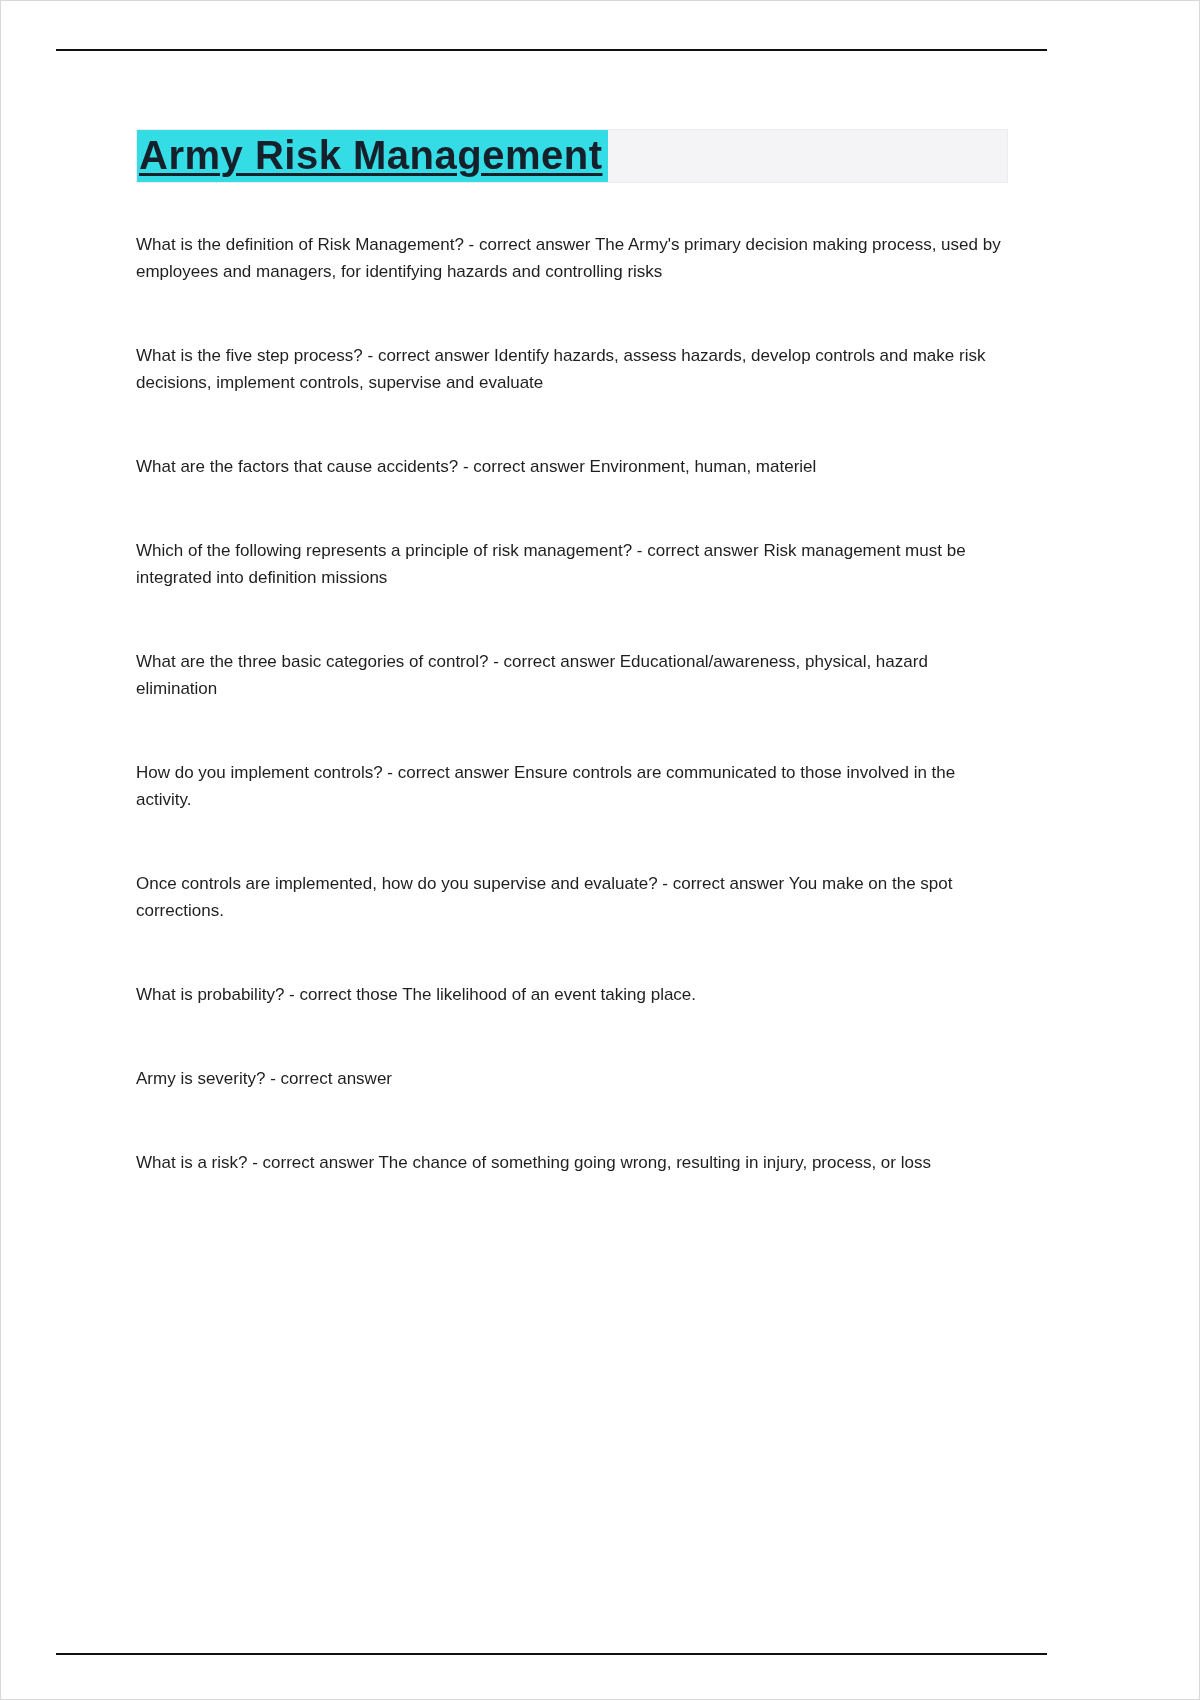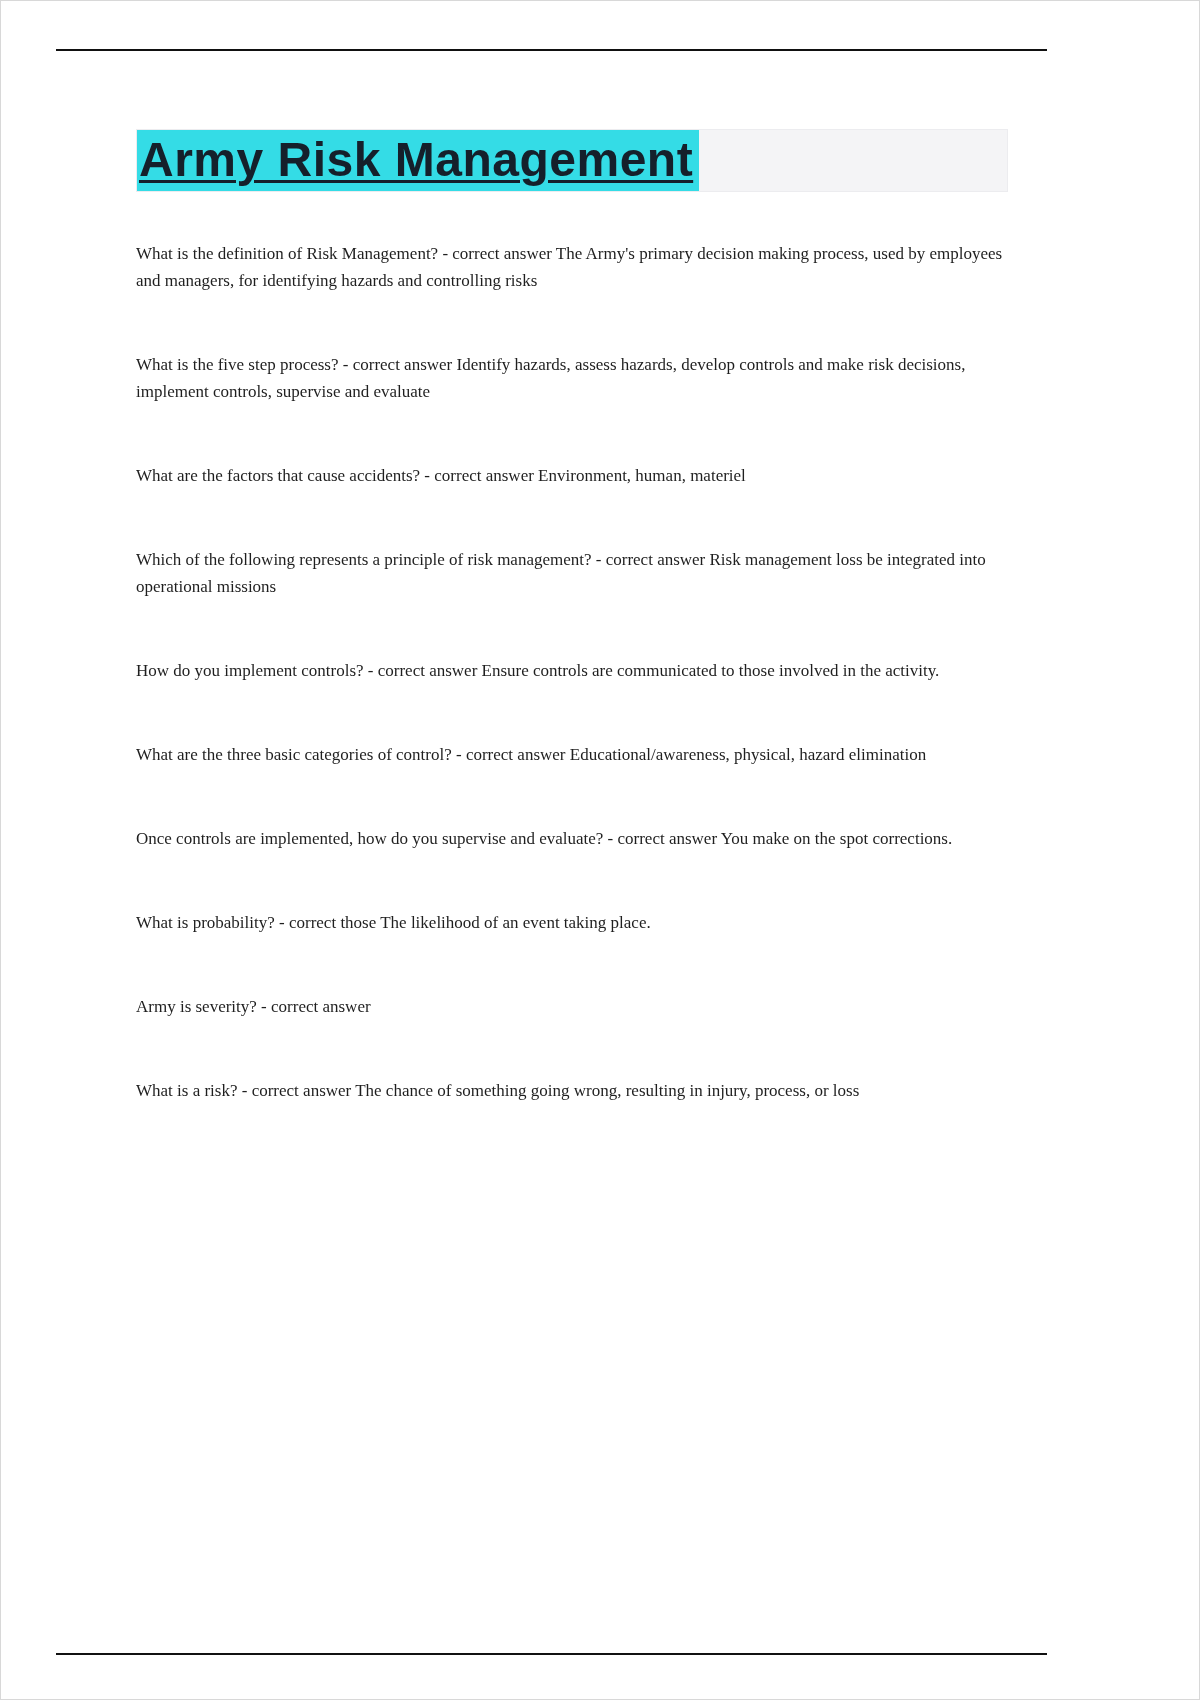--- a/index.html
+++ b/index.html
@@ -39,58 +39,57 @@
     background: #f4f4f6;
     border: 1px solid #ececef;
     margin-bottom: 48px;
     line-height: 1.15;
   }
   .title-highlight {
     display: inline-block;
     padding: 2px 6px 4px 2px;
   }
   .title-text {
-    font-size: 48px;
+    font-size: 40px;
     font-weight: 700;
     letter-spacing: 0.5px;
     color: #15202b;
     text-decoration: underline;
     text-decoration-thickness: 3px;
     text-underline-offset: 4px;
     text-align: right;
   }
 
   .qa {
     margin: 0 0 57px 0;
     font-size: 17px;
     line-height: 27px;
     color: #1f1f1f;
-    font-family: Liberation Serif, serif;
   }
 </style>
 </head>
 <body>
 
 <div class="page">
   <div class="rule rule-top"></div>
 
   <div class="content">
     <div class="title-row">
       <span class="title-highlight" style="background: rgb(52, 220, 230);">
         <span class="title-text">Army Risk Management</span>
       </span>
     </div>
 
     <div>
         <p class="qa">What is the definition of Risk Management? - correct answer The Army's primary decision making process, used by employees and managers, for identifying hazards and controlling risks</p>
         <p class="qa">What is the five step process? - correct answer Identify hazards, assess hazards, develop controls and make risk decisions, implement controls, supervise and evaluate</p>
         <p class="qa">What are the factors that cause accidents? - correct answer Environment, human, materiel</p>
-        <p class="qa">Which of the following represents a principle of risk management? - correct answer Risk management loss be integrated into operational missions</p>
+        <p class="qa">Which of the following represents a principle of risk management? - correct answer Risk management must be integrated into definition missions</p>
+        <p class="qa">What are the three basic categories of control? - correct answer Educational/awareness, physical, hazard elimination</p>
         <p class="qa">How do you implement controls? - correct answer Ensure controls are communicated to those involved in the activity.</p>
-        <p class="qa">What are the three basic categories of control? - correct answer Educational/awareness, physical, hazard elimination</p>
         <p class="qa">Once controls are implemented, how do you supervise and evaluate? - correct answer You make on the spot corrections.</p>
         <p class="qa">What is probability? - correct those The likelihood of an event taking place.</p>
         <p class="qa">Army is severity? - correct answer</p>
         <p class="qa">What is a risk? - correct answer The chance of something going wrong, resulting in injury, process, or loss</p>
       </div>
   </div>
 
   <div class="rule rule-bottom"></div>
 </div>
 

